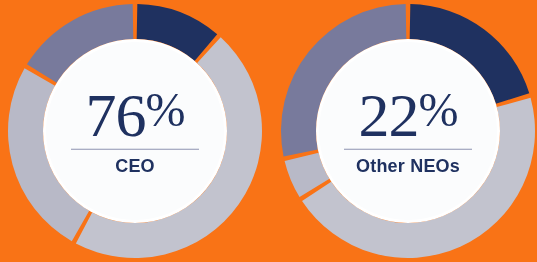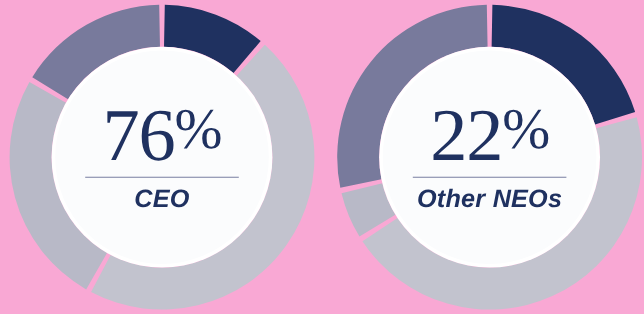--- a/index.html
+++ b/index.html
@@ -9,21 +9,21 @@
   body {
     width: 537px;
     height: 262px;
     overflow: hidden;
     font-family: "Liberation Sans", sans-serif;
   }
   #infographic {
     position: relative;
     width: 537px;
     height: 262px;
-    background: #f9a8d4;
+    background: #f97316;
   }
   .donut-wrap {
     position: absolute;
     top: 0;
   }
   #donut-ceo-wrap   { left: 4px;   width: 262px; height: 262px; }
   #donut-neos-wrap  { left: 277px; width: 262px; height: 262px; }
 
   .donut-svg {
     display: block;
@@ -55,25 +55,24 @@
   }
   .rule {
     width: 128px;
     height: 1px;
     background: #8d93b0;
     margin: 3px auto 6px auto;
   }
   .who {
     font-family: "Liberation Sans", sans-serif;
     font-weight: bold;
-    font-size: 21px;
+    font-size: 18px;
     color: #1f3160;
     letter-spacing: 0.2px;
     display: block;
-    font-style: italic;
   }
 </style>
 </head>
 <body>
 
 <div id="infographic">
 
   <div class="donut-wrap" id="donut-ceo-wrap">
     <svg class="donut-svg" viewBox="0 0 262 262">
       <g id="seg-group-0" transform="translate(131,131)">

